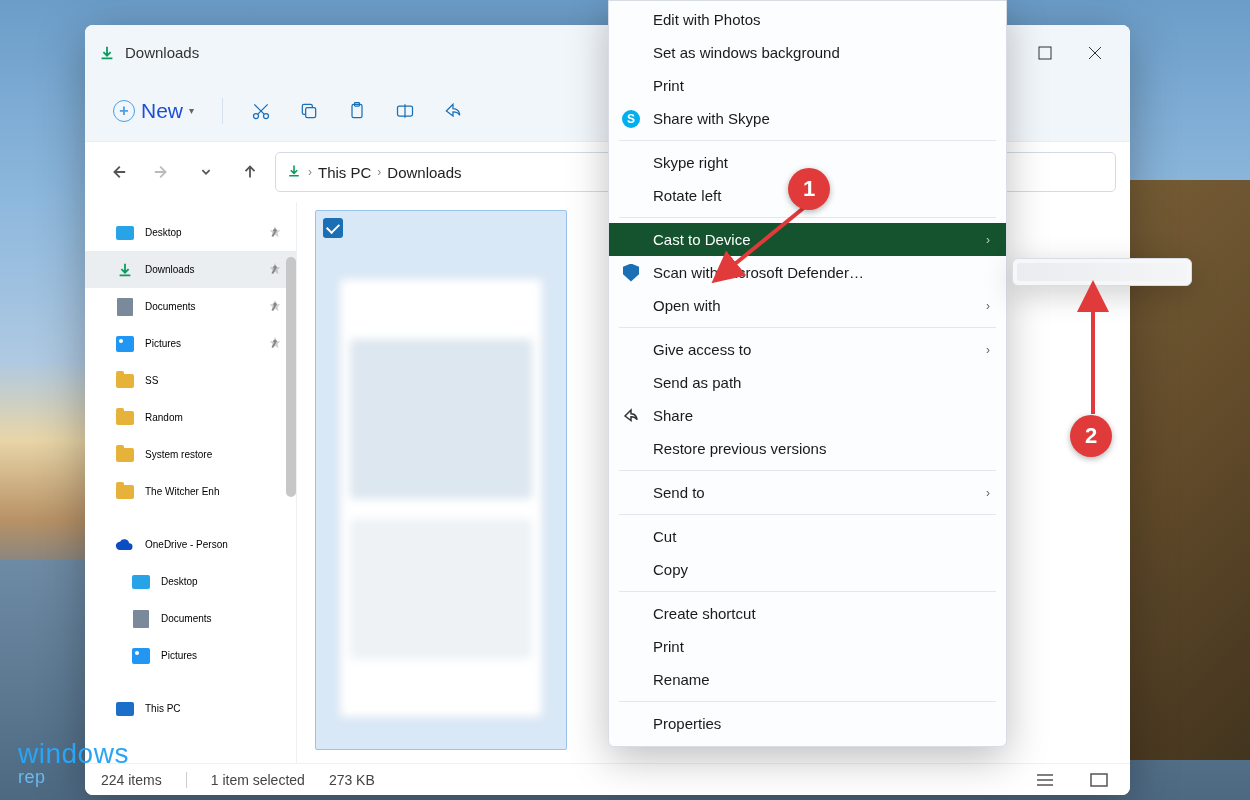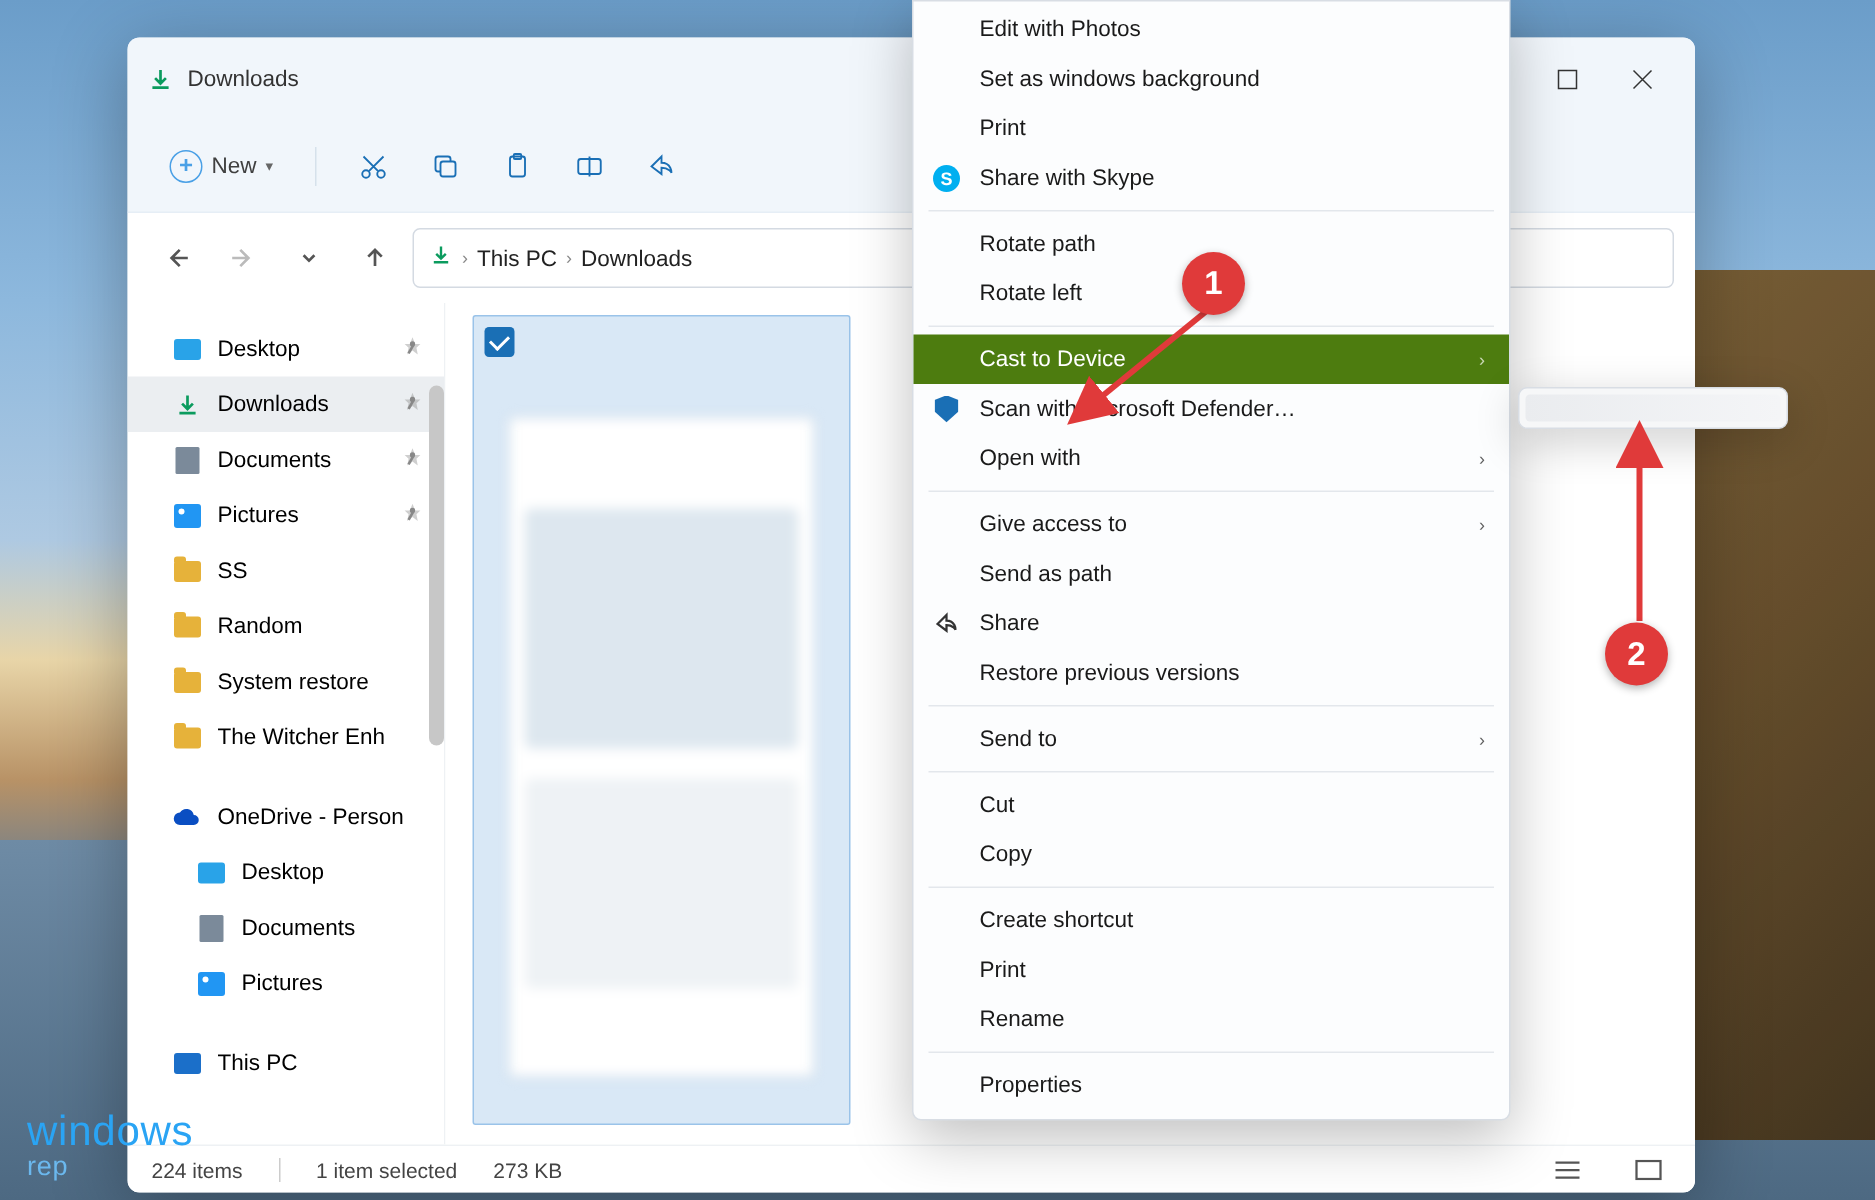--- a/index.html
+++ b/index.html
@@ -23,39 +23,39 @@
   .titlebar { height: 55px; background: #f1f6fb; display:flex; align-items:center; padding: 0 12px; }
   .titlebar .title-icon { color:#0b9b5e; margin-right:8px; width:20px; display:inline-flex; justify-content:center;}
   .titlebar .title { font-size:15px; color:#333; flex:1;}
   .win-controls { display:flex; gap:4px; margin-left:auto;}
   .win-btn { width:46px; height:40px; display:flex; align-items:center; justify-content:center; cursor:pointer;}
   .win-btn svg { width:14px; height:14px; stroke:#333; stroke-width:1; fill:none;}
   
   .toolbar { height: 62px; background:#f1f6fb; display:flex; align-items:center; padding:0 18px; gap:8px; border-bottom:1px solid #e6eef6;}
   .newbtn { display:flex; align-items:center; gap:6px; padding:4px 10px; border-radius:4px; cursor:pointer;}
   .newbtn .plus { width:22px; height:22px; border:1.5px solid #4aa0e6; border-radius:50%; display:flex; align-items:center; justify-content:center; color:#4aa0e6; font-weight:600;}
-  .newbtn span.lbl { font-size:15px; color:#404040;}
+  .newbtn span.lbl { font-size:21px; color:#1d4ed8;}
   .newbtn .chev { color:#666; font-size:10px;}
   .tb-sep { width:1px; height:26px; background:#d6e1eb; margin:0 10px;}
   .tb-icon { width:40px; height:40px; display:flex; align-items:center; justify-content:center; cursor:pointer;}
   .tb-icon svg { width:20px; height:20px; stroke:#1a6fb5; stroke-width:1.5; fill:none;}
   
   .nav-row { height:60px; display:flex; align-items:center; padding:0 14px; gap:6px; background:#fff;}
   .nav-btn { width:38px; height:38px; display:flex; align-items:center; justify-content:center; cursor:pointer; color:#555;}
   .nav-btn svg { width:18px; height:18px; stroke:currentColor; stroke-width:2; fill:none;}
   .nav-btn.disabled { color:#bbb; }
   .addrbar { flex:1; height:40px; border:1px solid #d4dae2; border-radius:5px; background:#fff; display:flex; align-items:center; padding:0 10px; gap:6px; font-size:15px;}
   .addrbar .seg { cursor:pointer; color:#222;}
   .addrbar .bc-chev { color:#888; font-size:12px;}
   .addrbar .dl-icon { color:#0b9b5e;}
   
   .body { flex:1; display:flex; overflow:hidden; background:#fff;}
   .sidebar { width:212px; border-right:1px solid #eef1f4; padding:12px 0; position:relative; overflow:hidden;}
   .sb-scroll { position:absolute; right:0; top:55px; width:10px; height:240px; background:#c7c7c7; border-radius:5px;}
-  .sb-item { height:37px; display:flex; align-items:center; padding:0 12px 0 30px; gap:10px; font-size:15px; cursor:pointer; position:relative;}
+  .sb-item { height:37px; display:flex; align-items:center; padding:0 12px 0 30px; gap:10px; font-size:10px; cursor:pointer; position:relative;}
   .sb-item.selected { background:#ebeef1; }
   .sb-item .pin { position:absolute; right:14px; color:#888; width:14px;}
   .sb-item .icn { width:20px; height:20px; display:flex; align-items:center; justify-content:center;}
   .sb-item.indent { padding-left:46px; }
   .sb-group-space { height:16px;}
   .ico-desktop { background:#29a3e8; width:18px; height:14px; border-radius:2px;}
   .ico-doc { width:16px; height:18px; background:#7b8a9a; border-radius:1px;}
   .ico-pic { width:18px; height:16px; background:#2196f3; border-radius:2px; position:relative;}
   .ico-pic::after { content:''; position:absolute; left:3px; top:3px; width:4px; height:4px; background:#fff; border-radius:50%;}
   .ico-folder { width:18px; height:14px; background:#e6b23a; border-radius:2px; position:relative;}
@@ -79,21 +79,21 @@
   
   
   .ctx {
     position:absolute; left:608px; top:0; width:399px;
     background:#fcfdfe; border:1px solid #d8dde4; border-radius:0 0 6px 6px;
     box-shadow:0 12px 40px rgba(0,0,0,0.25);
     padding:2px 0 6px;
     z-index:10;
   }
   .ctx-item { height:33px; display:flex; align-items:center; padding:0 14px 0 44px; font-size:15px; cursor:pointer; position:relative; color:#1a1a1a;}
-  .ctx-item.hl { background:#4d7c0f; color:#fff;}
+  .ctx-item.hl { background:#14532d; color:#fff;}
   .ctx-item .sub-chev { position:absolute; right:16px; font-size:12px; color:inherit; opacity:.7;}
   .ctx-item .ctx-icn { position:absolute; left:12px; width:20px; height:20px; display:flex; align-items:center; justify-content:center;}
   .ctx-sep { height:1px; background:#e3e7ec; margin:5px 10px;}
   
   .skype-ico { width:18px; height:18px; background:#00aff0; border-radius:50%; color:#fff; font-size:12px; font-weight:bold; display:flex; align-items:center; justify-content:center;}
   .sharex-ico { width:18px; height:18px; border-radius:50%; background:conic-gradient(#e94335 0 25%, #fabd03 25% 50%, #33a852 50% 75%, #4285f4 75% 100%);}
   .shield-ico { width:16px; height:18px; background:#1a6fb5; clip-path: polygon(50% 0, 100% 18%, 100% 60%, 50% 100%, 0 60%, 0 18%);}
   
   
   .submenu { position:absolute; left:1012px; top:258px; width:180px; height:28px; background:#f6f7f8; border:1px solid #d8dde4; border-radius:6px; box-shadow:0 8px 30px rgba(0,0,0,0.2); z-index:11; padding:4px;}
@@ -365,21 +365,21 @@
       <span>Print</span>
     </div>
     <div class="ctx-item">
       <span class="ctx-icn">
         <span class="skype-ico">S</span>
       </span>
       <span>Share with Skype</span>
     </div>
     <div class="ctx-sep"></div>
     <div class="ctx-item">
-      <span>Rotate path</span>
+      <span>Skype right</span>
     </div>
     <div class="ctx-item">
       <span>Rotate left</span>
     </div>
     <div class="ctx-sep"></div>
     <div class="ctx-item hl">
       <span>Cast to Device</span>
       <span class="sub-chev">›</span>
     </div>
     <div class="ctx-item">

